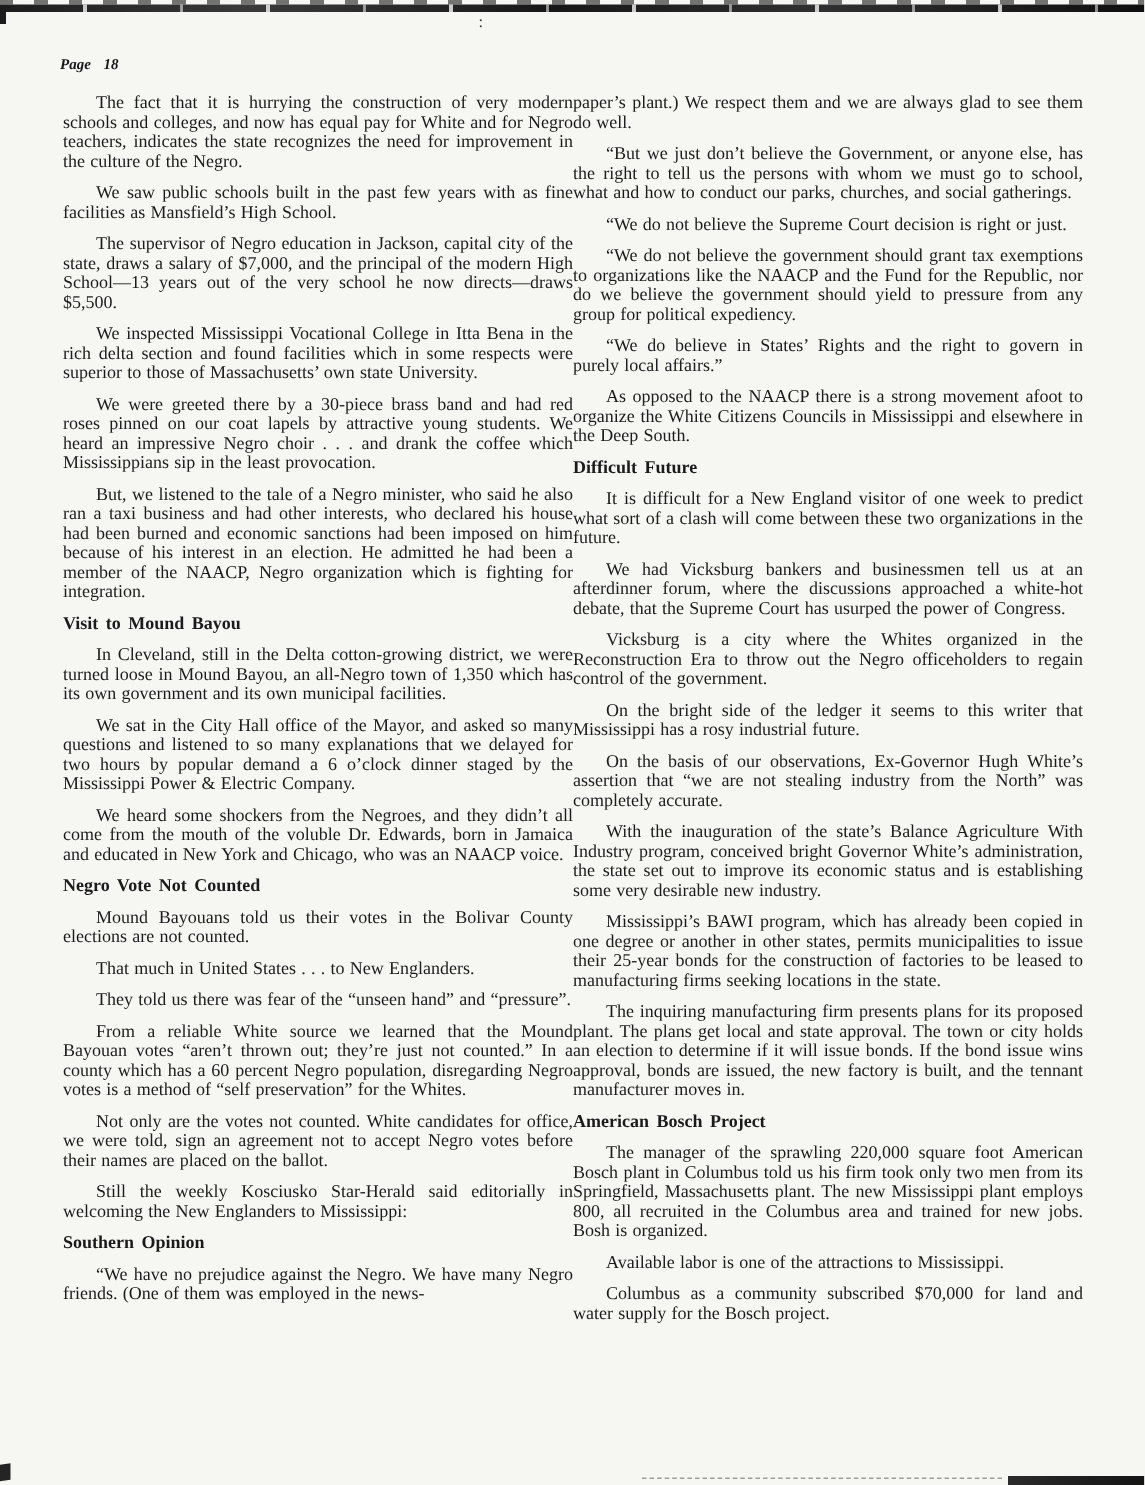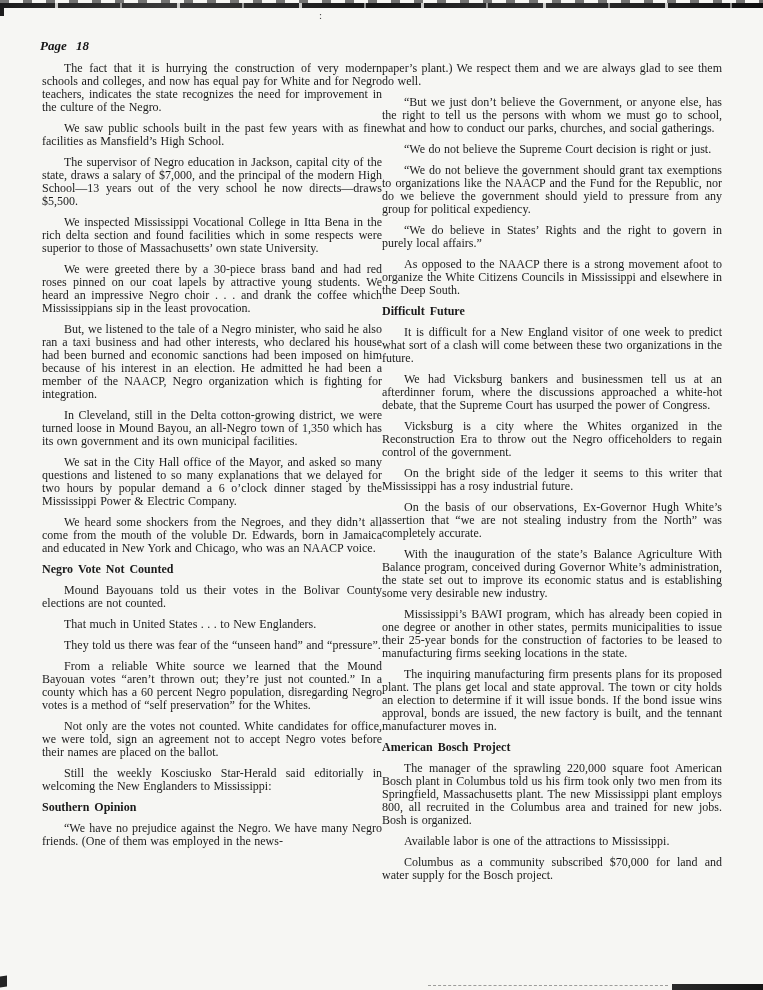--- a/index.html
+++ b/index.html
@@ -62,21 +62,21 @@
     left: 672px; top: 984px;
     width: 91px; height: 6px;
     background: linear-gradient(90deg, #2b2b2b, #141414);
   }
   
   .page-header {
     position: absolute;
     left: 40px; top: 38px;
     font-style: italic;
     font-weight: bold;
-    font-size: 13px;
+    font-size: 10px;
     word-spacing: 6px;
     color: #161616;
   }
   .columns {
     position: absolute;
     top: 62px;
     left: 42px;
     right: 41px;
     display: flex;
   }
@@ -114,20 +114,21 @@
   <div class="page-header">Page 18</div>
 
   <div class="columns">
     <div class="column">
         <p class="para">The fact that it is hurrying the construction of very modern schools and colleges, and now has equal pay for White and for Negro teachers, indicates the state recognizes the need for improvement in the culture of the Negro.</p>
         <p class="para">We saw public schools built in the past few years with as fine facilities as Mansfield’s High School.</p>
         <p class="para">The supervisor of Negro education in Jackson, capital city of the state, draws a salary of $7,000, and the principal of the modern High School—13 years out of the very school he now directs—draws $5,500.</p>
         <p class="para">We inspected Mississippi Vocational College in Itta Bena in the rich delta section and found facilities which in some respects were superior to those of Massachusetts’ own state University.</p>
         <p class="para">We were greeted there by a 30-piece brass band and had red roses pinned on our coat lapels by attractive young students. We heard an impressive Negro choir . . . and drank the coffee which Mississippians sip in the least provocation.</p>
         <p class="para">But, we listened to the tale of a Negro minister, who said he also ran a taxi business and had other interests, who declared his house had been burned and economic sanctions had been imposed on him because of his interest in an election. He admitted he had been a member of the NAACP, Negro organization which is fighting for integration.</p>
+        <h3 class="heading">Visit to Mound Bayou</h3>
         <p class="para">In Cleveland, still in the Delta cotton-growing district, we were turned loose in Mound Bayou, an all-Negro town of 1,350 which has its own government and its own municipal facilities.</p>
         <p class="para">We sat in the City Hall office of the Mayor, and asked so many questions and listened to so many explanations that we delayed for two hours by popular demand a 6 o’clock dinner staged by the Mississippi Power &amp; Electric Company.</p>
         <p class="para">We heard some shockers from the Negroes, and they didn’t all come from the mouth of the voluble Dr. Edwards, born in Jamaica and educated in New York and Chicago, who was an NAACP voice.</p>
         <h3 class="heading">Negro Vote Not Counted</h3>
         <p class="para">Mound Bayouans told us their votes in the Bolivar County elections are not counted.</p>
         <p class="para">That much in United States . . . to New Englanders.</p>
         <p class="para">They told us there was fear of the “unseen hand” and “pressure”.</p>
         <p class="para">From a reliable White source we learned that the Mound Bayouan votes “aren’t thrown out; they’re just not counted.” In a county which has a 60 percent Negro population, disregarding Negro votes is a method of “self preservation” for the Whites.</p>
         <p class="para">Not only are the votes not counted.  White candidates for office, we were told, sign an agreement not to accept Negro votes before their names are placed on the ballot.</p>
         <p class="para">Still the weekly Kosciusko Star-Herald said editorially in welcoming the New Englanders to Mississippi:</p>
@@ -140,21 +141,21 @@
         <p class="para">“We do not believe the Supreme Court decision is right or just.</p>
         <p class="para">“We do not believe the government should grant tax exemptions to organizations like the NAACP and the Fund for the Republic, nor do we believe the government should yield to pressure from any group for political expediency.</p>
         <p class="para">“We do believe in States’ Rights and the right to govern in purely local affairs.”</p>
         <p class="para">As opposed to the NAACP there is a strong movement afoot to organize the White Citizens Councils in Mississippi and elsewhere in the Deep South.</p>
         <h3 class="heading">Difficult Future</h3>
         <p class="para">It is difficult for a New England visitor of one week to predict what sort of a clash will come between these two organizations in the future.</p>
         <p class="para">We had Vicksburg bankers and businessmen tell us at an afterdinner forum, where the discussions approached a white-hot debate, that the Supreme Court has usurped the power of Congress.</p>
         <p class="para">Vicksburg is a city where the Whites organized in the Reconstruction Era to throw out the Negro officeholders to regain control of the government.</p>
         <p class="para">On the bright side of the ledger it seems to this writer that Mississippi has a rosy industrial future.</p>
         <p class="para">On the basis of our observations, Ex-Governor Hugh White’s assertion that “we are not stealing industry from the North” was completely accurate.</p>
-        <p class="para">With the inauguration of the state’s Balance Agriculture With Balance program, conceived during Governor White’s administration, the state set out to improve its economic status and is establishing some very desirable new industry.</p>
+        <p class="para">With the inauguration of the state’s Balance Agriculture With Industry program, conceived bright Governor White’s administration, the state set out to improve its economic status and is establishing some very desirable new industry.</p>
         <p class="para">Mississippi’s BAWI program, which has already been copied in one degree or another in other states, permits municipalities to issue their 25-year bonds for the construction of factories to be leased to manufacturing firms seeking locations in the state.</p>
         <p class="para">The inquiring manufacturing firm presents plans for its proposed plant.  The plans get local and state approval. The town or city holds an election to determine if it will issue bonds.  If the bond issue wins approval, bonds are issued, the new factory is built, and the tennant manufacturer moves in.</p>
         <h3 class="heading">American Bosch Project</h3>
         <p class="para">The manager of the sprawling 220,000 square foot American Bosch plant in Columbus told us his firm took only two men from its Springfield, Massachusetts plant.  The new Mississippi plant employs 800, all recruited in the Columbus area and trained for new jobs.  Bosh is organized.</p>
         <p class="para">Available labor is one of the attractions to Mississippi.</p>
         <p class="para">Columbus as a community subscribed $70,000 for land and water supply for the Bosch project.</p>
       </div>
   </div>
 
   <div class="artifact-bottom-left"></div>

